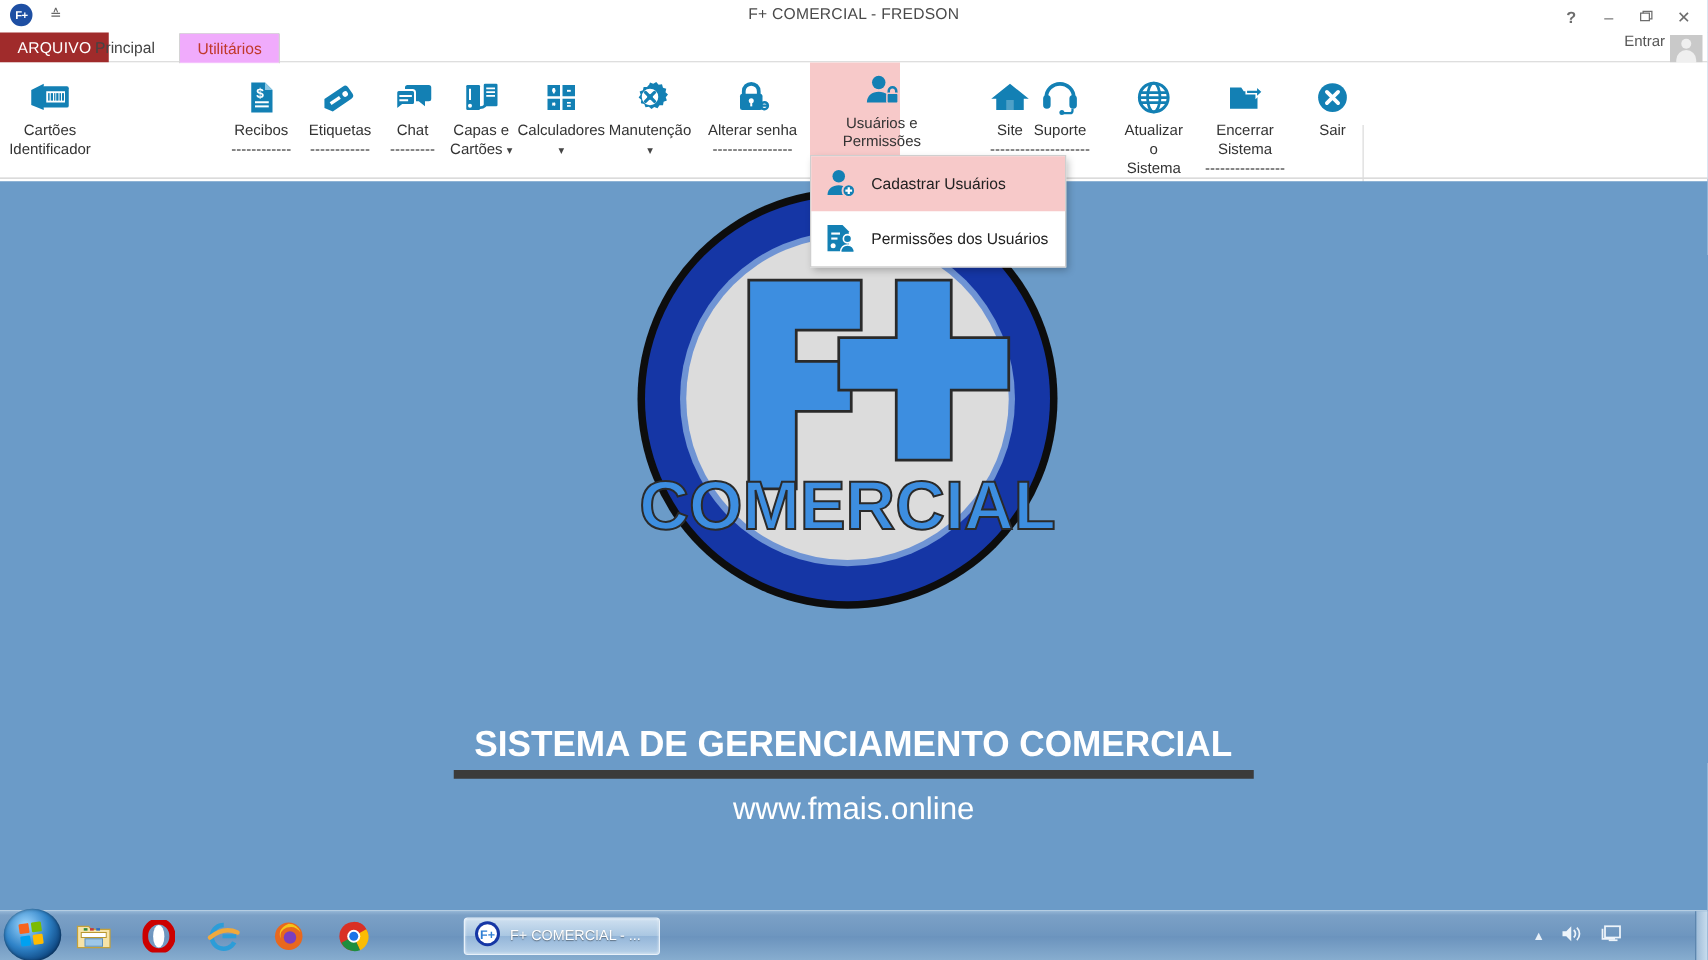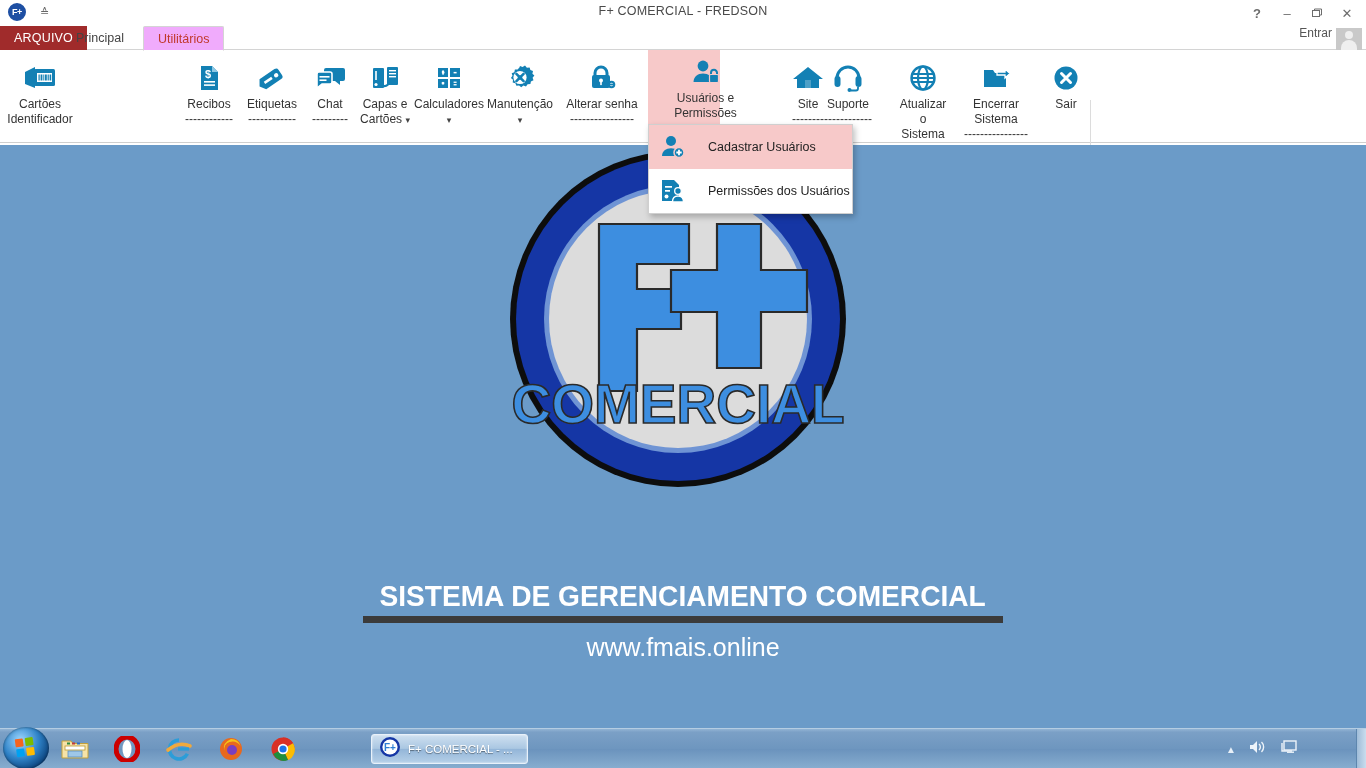--- a/index.html
+++ b/index.html
@@ -54,21 +54,21 @@
   .grouplbl{ position:absolute; top:126px; font-size:11.5px; color:#555; }
   .grpsep{ position:absolute; top:50px; width:1px; height:75px; background:#dcdcdc; }
   .collapse{ position:absolute; right:10px; top:126px; font-size:11px; color:#777; }
   .caret{ font-size:9px; color:#444; }
 
   svg.icn{ display:block; }
 
   
   .menu{ position:absolute; left:648px; top:124px; width:205px; background:#fff;
          border:1px solid #cfcfcf; box-shadow:2px 3px 6px rgba(0,0,0,.25); z-index:20; }
-  .menu-item{ display:flex; align-items:center; height:44px; padding-left:10px; gap:21px; }
+  .menu-item{ display:flex; align-items:center; height:44px; padding-left:10px; gap:10px; }
   .menu-item.active{ background:#f7c9c9; }
   .menu-item .mlbl{ font-size:12.5px; color:#222; }
 
   
   .client{ position:absolute; left:0; top:145px; width:1366px; height:583px; background:#6b9bc8; overflow:hidden; }
   .logo-wrap{ position:absolute; left:50%; top:6px; transform:translateX(-50%); width:360px; height:340px; }
   .sys-title{ position:absolute; left:0; right:0; top:435px; text-align:center; }
   .sys-title .t1{ font-family:"Liberation Sans", sans-serif; font-weight:bold; font-size:29px; color:#fff;
                   letter-spacing:0px; transform:scaleX(.97); display:inline-block; }
   .rule{ width:640px; height:7px; background:#3b3b3b; margin:3px auto 0; }

